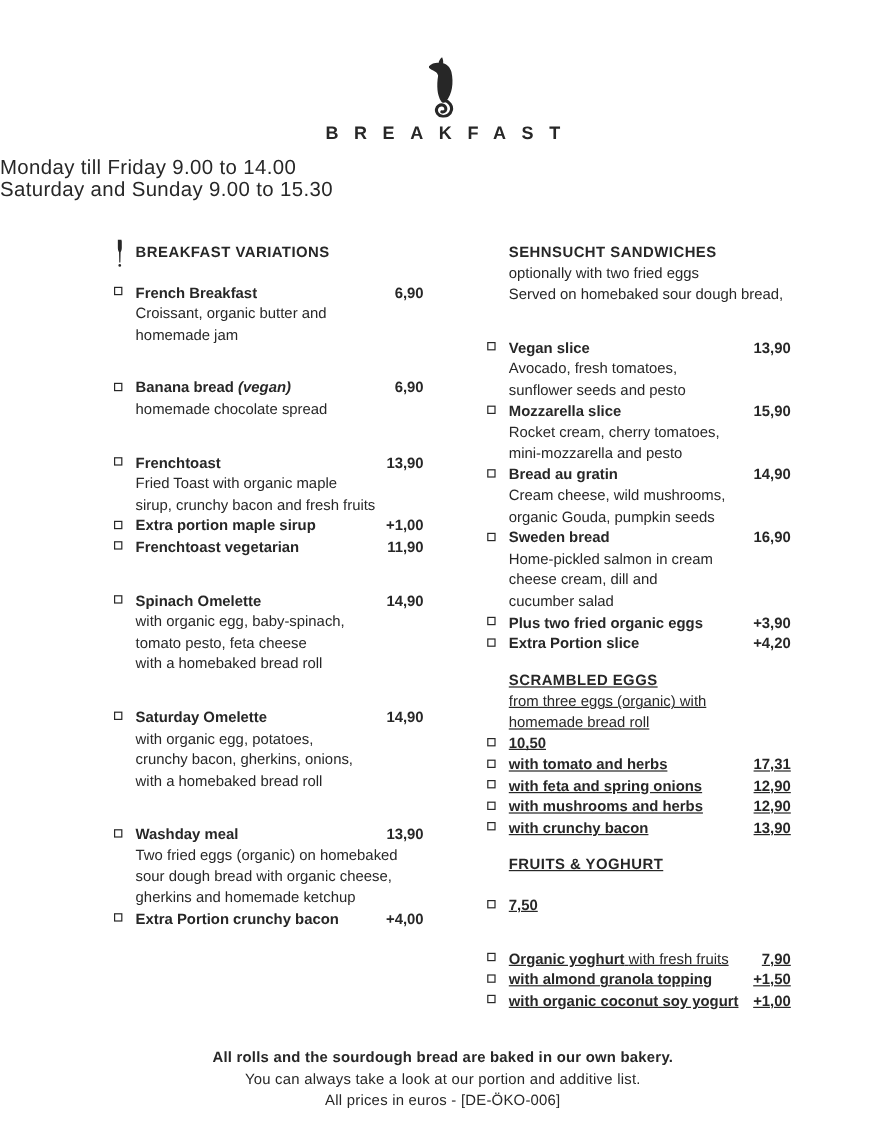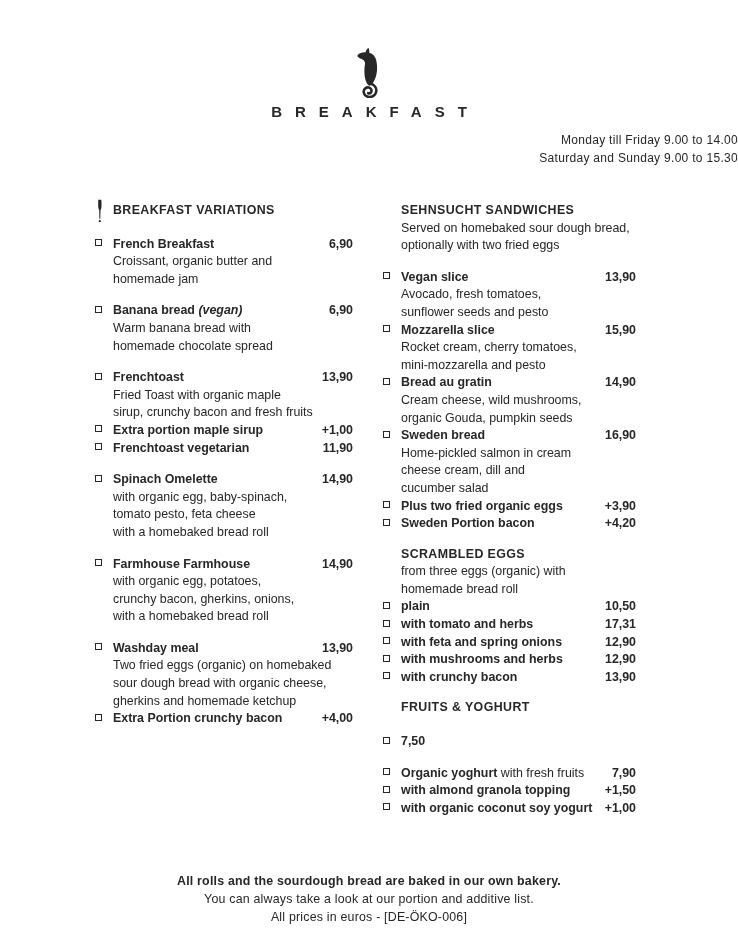--- a/index.html
+++ b/index.html
@@ -15,38 +15,38 @@
     border-radius: 12px;
   }
   .logo-wrap { position: absolute; top: 46px; left: 0; width: 100%; text-align: center; }
   .title {
     position: absolute; top: 103px; left: 0; width: 100%;
     text-align: center; font-size: 15px; font-weight: 700;
     letter-spacing: 13px; padding-left: 13px;
   }
   .hours {
     position: absolute; top: 131px; left: 0; width: 100%;
-    text-align: right; font-size: 12px; line-height: 18px; letter-spacing: 0.3px;
+    text-align: left; font-size: 17px; line-height: 18px; letter-spacing: 0.3px;
   }
   .col { position: absolute; top: 202px; font-size: 12.4px; line-height: 17.6px; }
   .col-left  { left: 95px;  width: 258px; }
-  .col-right { left: 383px; width: 253px; }
-  .sec { margin-top: 13px; }
+  .col-right { left: 406px; width: 253px; }
+  .sec { margin-top: 13px; text-decoration: underline; }
   .sec-heading { display: flex; align-items: flex-start; font-weight: 700; letter-spacing: 0.4px; }
   .sec-heading.pad { display: block; padding-left: 18px; }
   .icon-cell { flex: 0 0 18px; position: relative; height: 17px; }
   .pen { position: absolute; left: 0; top: -3px; }
   .mb-blank { margin-bottom: 16px; }
   .item { display: flex; align-items: flex-start; }
   .cb-cell { flex: 0 0 18px; padding-top: 3.5px; }
   .cb { display: block; width: 7px; height: 7px; border: 1.7px solid currentColor; }
   .name { flex: 1 1 auto; font-weight: 700; padding-right: 6px; }
   .price { font-weight: 700; white-space: nowrap; }
   .desc, .intro { padding-left: 18px; }
-  .gap { margin-top: 14px; }
+  .gap { margin-top: 27px; }
   .it { font-style: italic; }
   .reg { font-weight: 400; }
   .footer {
     position: absolute; top: 873px; left: 0; width: 100%;
     text-align: center; font-size: 12.4px; line-height: 17.8px; letter-spacing: 0.2px;
   }
   .fb { font-weight: 700; }
   svg { fill: #272727; }
 </style>
 </head>
@@ -88,21 +88,20 @@
     <div class="desc">Croissant, organic butter and</div>
     <div class="desc">homemade jam</div>
 
     <div class="item gap">
       <span class="cb-cell">
           <span class="cb"></span>
         </span>
       <span class="name"><span>Banana bread</span> <span class="it">(vegan)</span></span>
       <span class="price">6,90</span>
     </div>
-    <div class="desc">Warm banana bread with</div>
     <div class="desc">homemade chocolate spread</div>
 
     <div class="item gap">
       <span class="cb-cell">
           <span class="cb"></span>
         </span>
       <span class="name">Frenchtoast</span>
       <span class="price">13,90</span>
     </div>
     <div class="desc">Fried Toast with organic maple</div>
@@ -132,21 +131,21 @@
       <span class="price">14,90</span>
     </div>
     <div class="desc">with organic egg, baby-spinach,</div>
     <div class="desc">tomato pesto, feta cheese</div>
     <div class="desc">with a homebaked bread roll</div>
 
     <div class="item gap">
       <span class="cb-cell">
           <span class="cb"></span>
         </span>
-      <span class="name">Farmhouse Farmhouse</span>
+      <span class="name">Saturday Omelette</span>
       <span class="price">14,90</span>
     </div>
     <div class="desc">with organic egg, potatoes,</div>
     <div class="desc">crunchy bacon, gherkins, onions,</div>
     <div class="desc">with a homebaked bread roll</div>
 
     <div class="item gap">
       <span class="cb-cell">
           <span class="cb"></span>
         </span>
@@ -163,22 +162,22 @@
         </span>
       <span class="name">Extra Portion crunchy bacon</span>
       <span class="price">+4,00</span>
     </div>
 
   </div>
 
   <div class="col col-right">
 
     <div class="sec-heading pad">SEHNSUCHT SANDWICHES</div>
+    <div class="intro">optionally with two fried eggs</div>
     <div class="intro">Served on homebaked sour dough bread,</div>
-    <div class="intro">optionally with two fried eggs</div>
 
     <div class="item gap">
       <span class="cb-cell">
           <span class="cb"></span>
         </span>
       <span class="name">Vegan slice</span>
       <span class="price">13,90</span>
     </div>
     <div class="desc">Avocado, fresh tomatoes,</div>
     <div class="desc">sunflower seeds and pesto</div>
@@ -219,34 +218,33 @@
           <span class="cb"></span>
         </span>
       <span class="name">Plus two fried organic eggs</span>
       <span class="price">+3,90</span>
     </div>
 
     <div class="item">
       <span class="cb-cell">
           <span class="cb"></span>
         </span>
-      <span class="name">Sweden Portion bacon</span>
+      <span class="name">Extra Portion slice</span>
       <span class="price">+4,20</span>
     </div>
 
     <div class="sec">
       <div class="sec-heading pad">SCRAMBLED EGGS</div>
       <div class="intro">from three eggs (organic) with</div>
       <div class="intro">homemade bread roll</div>
 
       <div class="item">
         <span class="cb-cell">
             <span class="cb"></span>
           </span>
-        <span class="name">plain</span>
         <span class="price">10,50</span>
       </div>
       <div class="item">
         <span class="cb-cell">
             <span class="cb"></span>
           </span>
         <span class="name">with tomato and herbs</span>
         <span class="price">17,31</span>
       </div>
       <div class="item">

